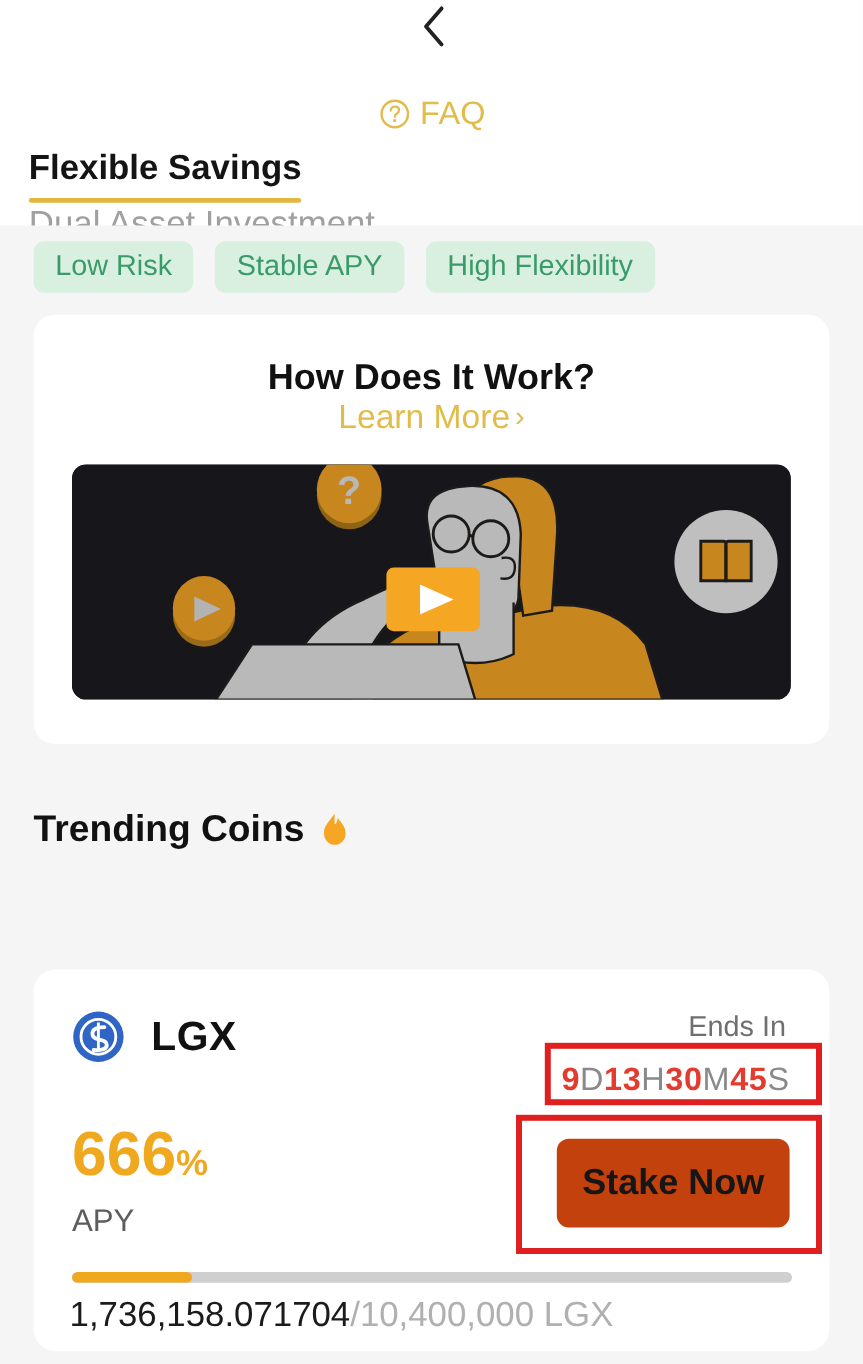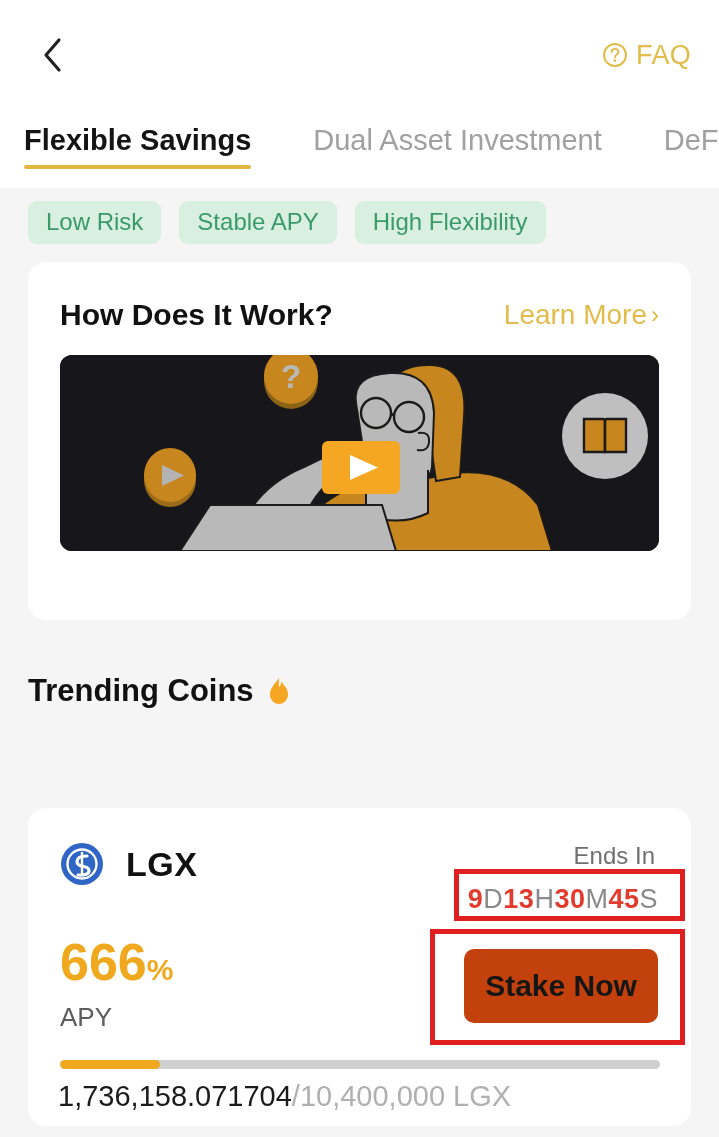--- a/index.html
+++ b/index.html
@@ -10,32 +10,33 @@
     overflow: hidden;
   }
   .screen { position: relative; width: 719px; height: 1137px; background: #f5f5f5; }
 
   
   .header {
     position: absolute; top: 0; left: 0; width: 719px; height: 110px;
     background: #ffffff;
     display: flex; align-items: center; justify-content: space-between;
     padding: 0 28px 0 30px;
+    flex-direction: column;
   }
   .back-btn { width: 44px; height: 44px; display: flex; align-items: center; justify-content: center; cursor: pointer; }
   .back-btn svg { display: block; }
   .faq-btn { display: flex; align-items: center; gap: 8px; cursor: pointer; }
   .faq-icon { width: 26px; height: 26px; display: block; }
   .faq-label { color: #e2bc4b; font-size: 27px; letter-spacing: .3px; }
 
   
   .tabbar {
     position: absolute; top: 110px; left: 0; width: 719px; height: 78px;
     background: #ffffff; display: flex; align-items: flex-start; padding-left: 24px;
-    white-space: nowrap; overflow: hidden;
+    white-space: nowrap; overflow: hidden; flex-direction: column;
   }
   .tab { position: relative; padding: 14px 0 0 0; margin-right: 62px; cursor: pointer; }
   .tab-label { font-size: 29px; color: #a0a0a0; font-weight: 400; }
   .tab.active .tab-label { color: #141414; font-weight: 700; }
   .tab-underline {
     position: absolute; bottom: -12px; left: 0; width: 100%; height: 4px;
     background: #e3b73f; border-radius: 2px;
   }
 
   
@@ -46,20 +47,21 @@
   }
 
   
   .card {
     position: absolute; background: #ffffff; border-radius: 18px;
   }
   .how-card { top: 262px; left: 28px; width: 663px; height: 358px; }
   .how-head {
     display: flex; align-items: center; justify-content: space-between;
     padding: 36px 32px 0 32px;
+    flex-direction: column;
   }
   .how-title { font-size: 30px; font-weight: 700; color: #111; }
   .learn-more { display: flex; align-items: center; gap: 4px; color: #e2bc4b; font-size: 28px; cursor: pointer; }
   .learn-chev { font-size: 24px; line-height: 1; }
 
   .video {
     position: relative; margin: 23px 32px 0 32px; height: 196px;
     background: #17161a; border-radius: 12px; overflow: hidden; cursor: pointer;
   }
   .video svg { position: absolute; inset: 0; display: block; }

